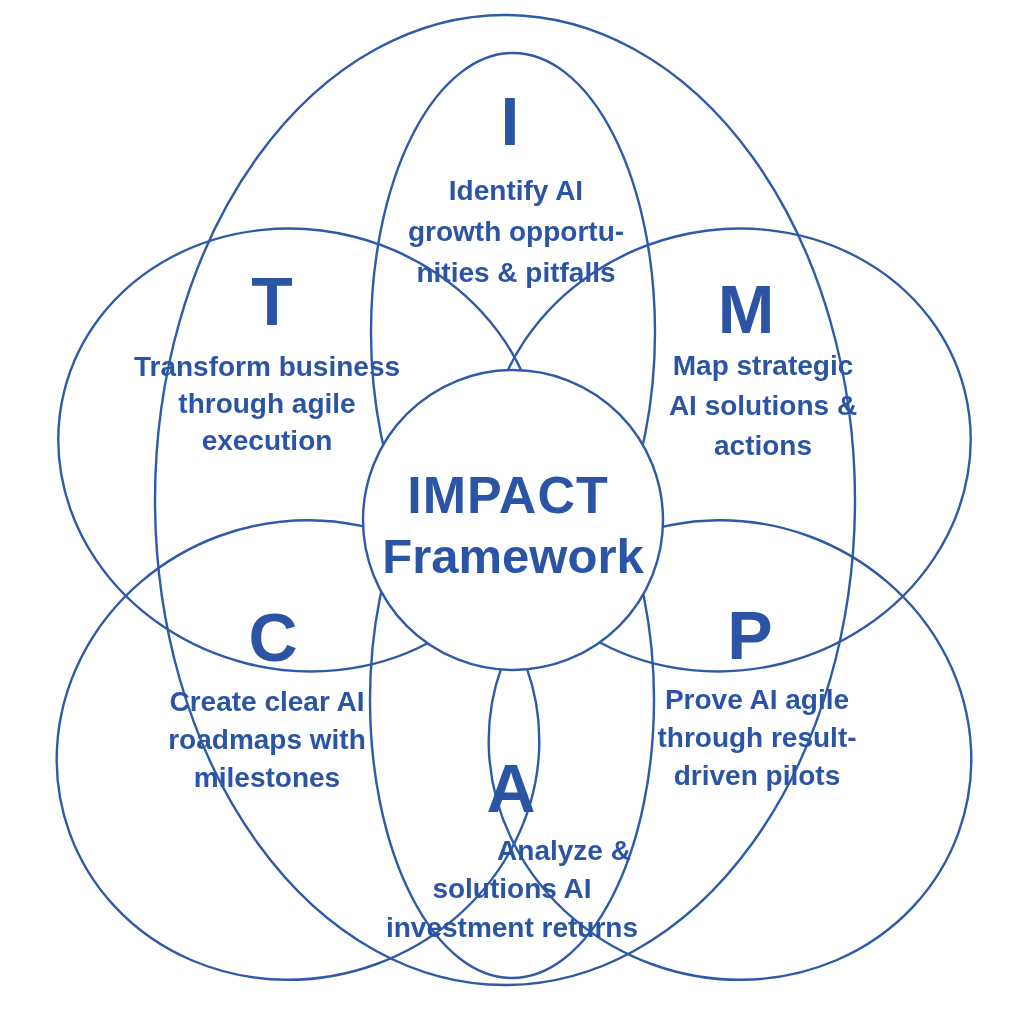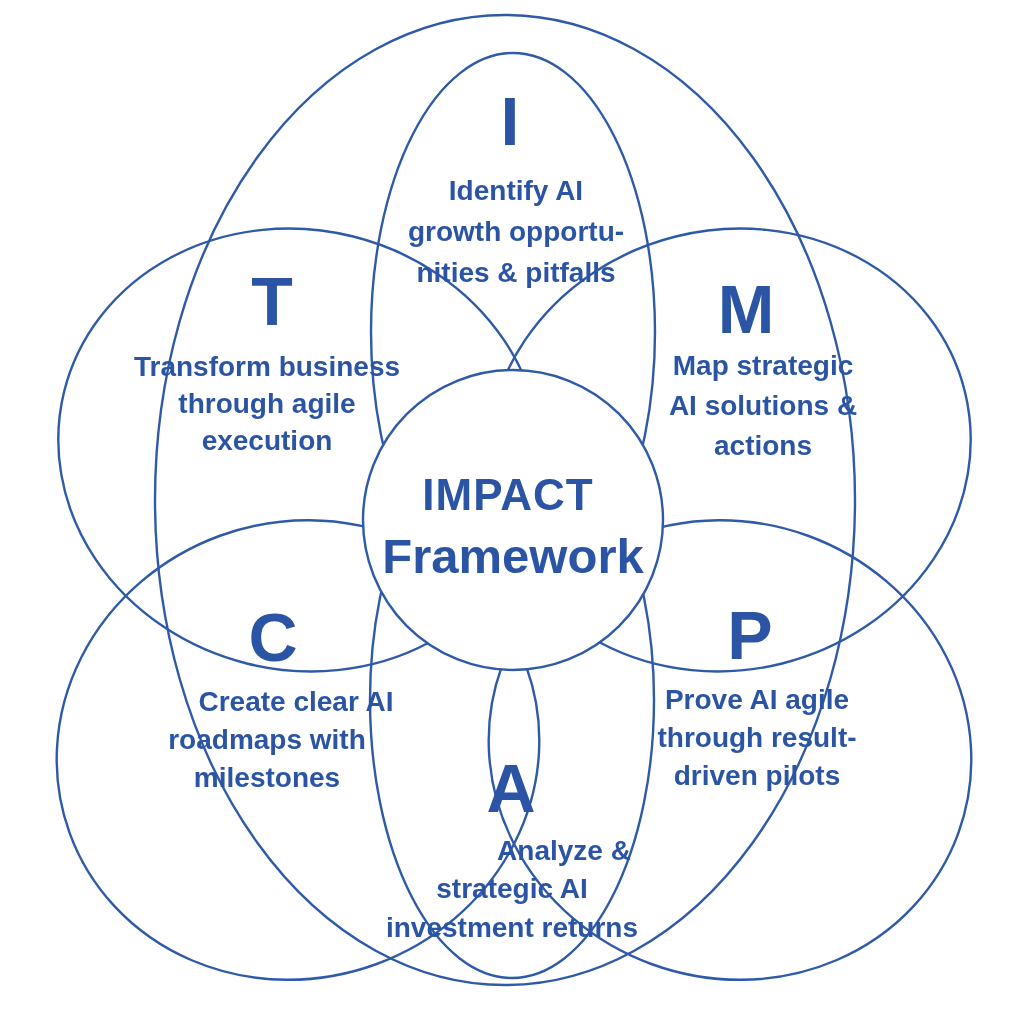--- a/index.html
+++ b/index.html
@@ -29,35 +29,35 @@
   .l-t-0{left:267px;top:367px;}
   .l-t-1{left:267px;top:404px;}
   .l-t-2{left:267px;top:441px;}
   
   .letter-m{left:746px;top:309px;}
   .l-m-0{left:763px;top:366px;}
   .l-m-1{left:763px;top:406px;}
   .l-m-2{left:763px;top:446px;}
   
   .letter-c{left:273px;top:637px;}
-  .l-c-0{left:267px;top:702px;margin-left:29px;}
+  .l-c-0{left:267px;top:702px;}
   .l-c-1{left:267px;top:740px;}
   .l-c-2{left:267px;top:778px;}
   
   .letter-p{left:750px;top:635px;}
   .l-p-0{left:757px;top:700px;}
   .l-p-1{left:757px;top:738px;}
   .l-p-2{left:757px;top:776px;}
   
   .letter-a{left:511px;top:788px;}
   .l-a-0{left:544px;top:851px;margin-left:20px;}
   .l-a-1{left:512px;top:889px;}
   .l-a-2{left:512px;top:928px;}
   
-  .center-title{left:508px;top:495px;font-size:44px;font-weight:800;letter-spacing:1px;}
+  .center-title{left:508px;top:495px;font-size:52px;font-weight:800;letter-spacing:1px;}
   .center-sub{left:513px;top:556px;font-size:49px;font-weight:700;}
 </style>
 </head>
 <body>
 
 <div class="stage" style="--stroke: #2e5aa8; --ink: #2b55a4; --bg: #ffffff;">
 
   <svg class="curves" viewBox="0 0 1024 1024" aria-hidden="true">
     <ellipse cx="505" cy="500" rx="350" ry="485"></ellipse>
     <ellipse cx="513" cy="332" rx="142" ry="279"></ellipse>
@@ -79,21 +79,21 @@
   <div class="txt l-m-1">AI solutions &amp;</div>
   <div class="txt l-m-2">actions</div>
 
   <div class="txt letter letter-p">P</div>
   <div class="txt l-p-0">Prove AI agile</div>
   <div class="txt l-p-1">through result-</div>
   <div class="txt l-p-2">driven pilots</div>
 
   <div class="txt letter letter-a">A</div>
   <div class="txt l-a-0">Analyze &amp;</div>
-  <div class="txt l-a-1">strategic AI</div>
+  <div class="txt l-a-1">solutions AI</div>
   <div class="txt l-a-2">investment returns</div>
 
   <div class="txt letter letter-c">C</div>
   <div class="txt l-c-0">Create clear AI</div>
   <div class="txt l-c-1">roadmaps with</div>
   <div class="txt l-c-2">milestones</div>
 
   <div class="txt letter letter-t">T</div>
   <div class="txt l-t-0">Transform business</div>
   <div class="txt l-t-1">through agile</div>

